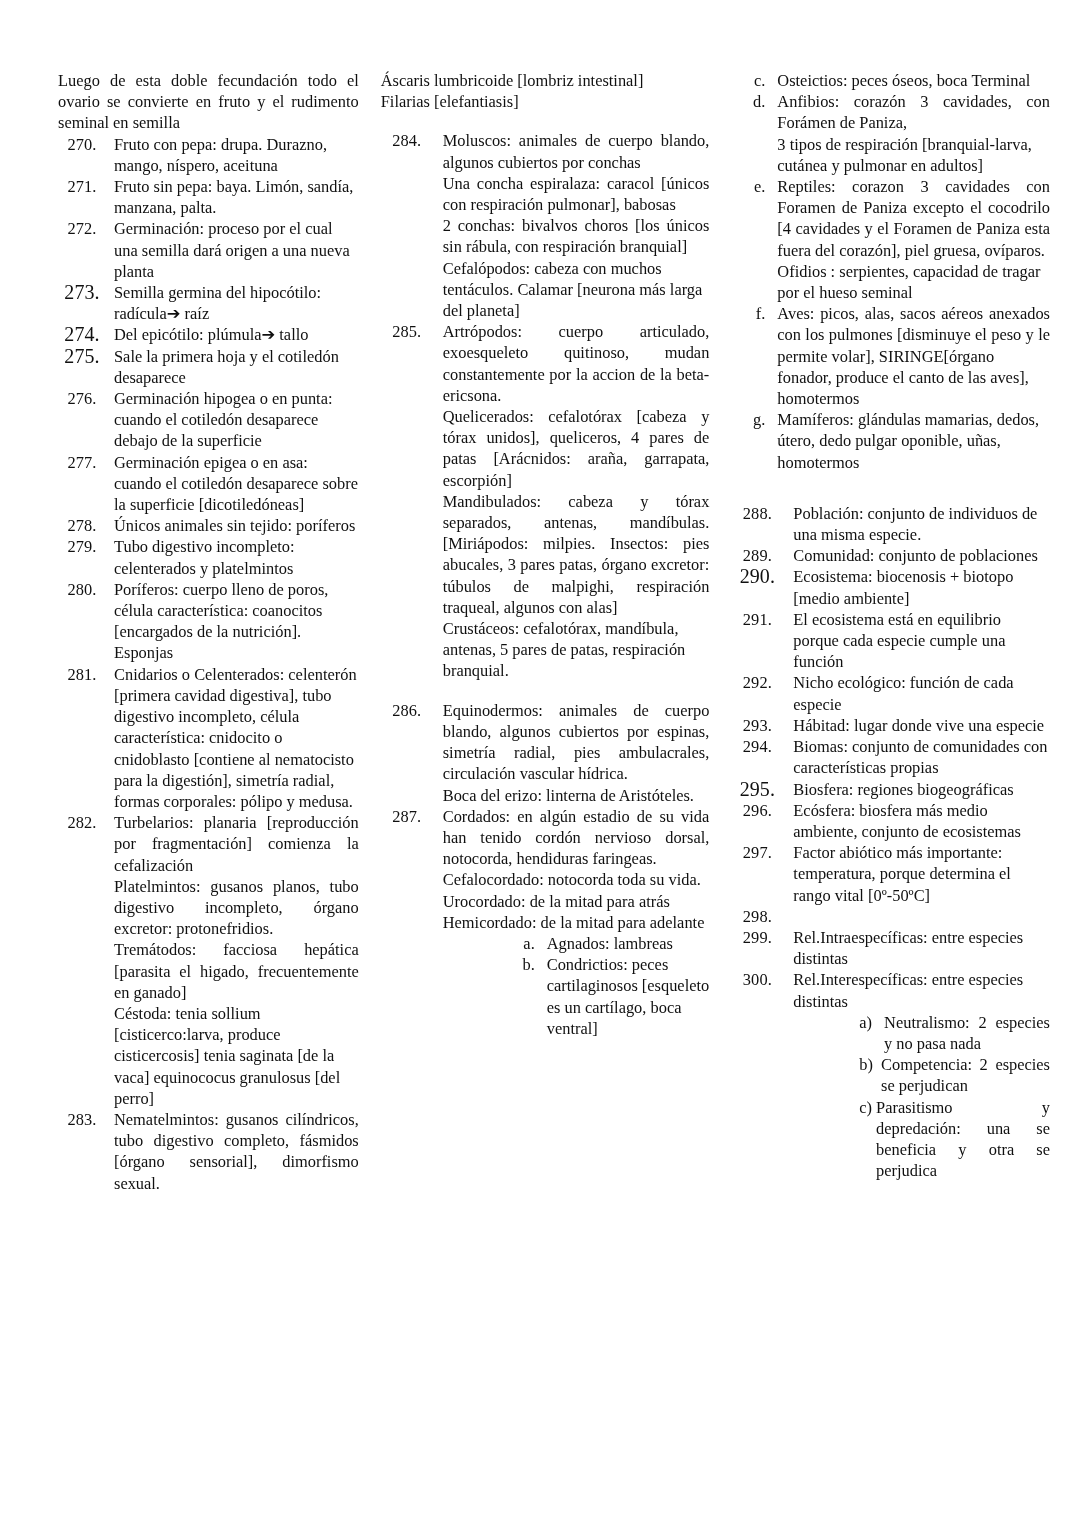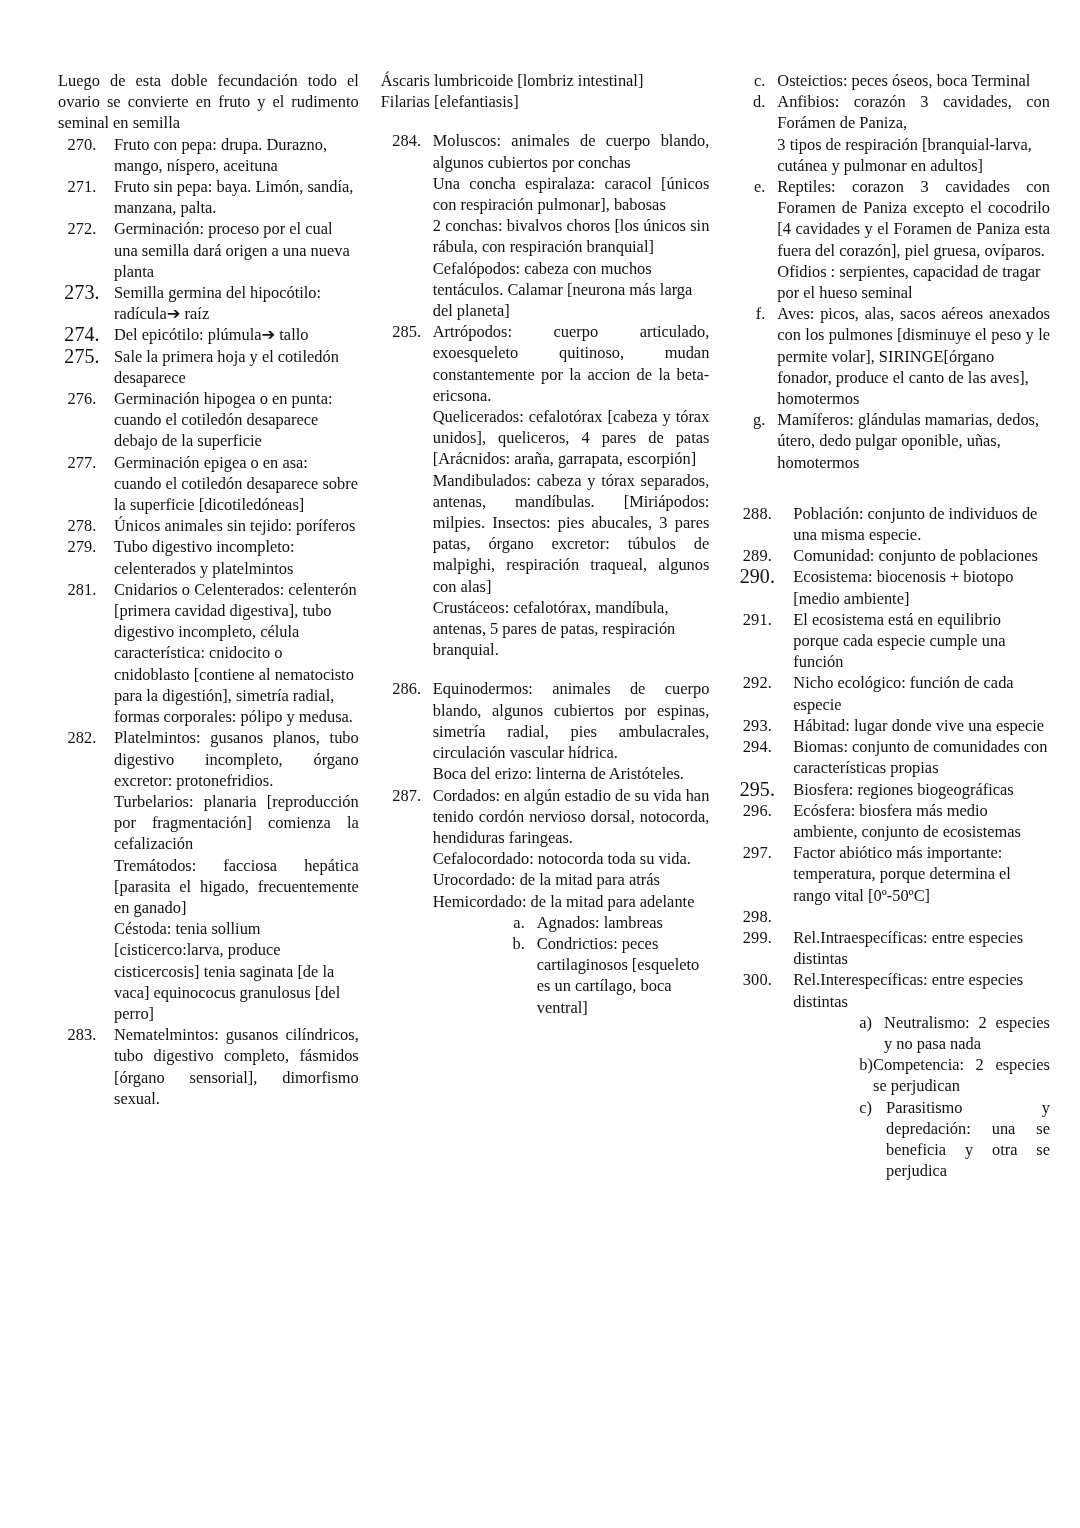--- a/index.html
+++ b/index.html
@@ -43,21 +43,21 @@
   }
   .num {
     flex: 0 0 auto;
     text-align: center;
     font-size: 16.4px;
     line-height: 21.2px;
     white-space: nowrap;
     letter-spacing: 0.1px;
   }
   .col-1 .num { width: 48px; padding-right: 8px; }
-  .col-2 .num { width: 52px; }
+  .col-2 .num { width: 52px; padding-right: 10px; }
   .col-3 .num { width: 52px; padding-right: 10px; }
 
   .num.big { font-size: 20px; line-height: 21.2px; }
 
   .body {
     flex: 1 1 auto;
     min-width: 0;
   }
   .p {
     font-size: 16.4px;
@@ -175,30 +175,36 @@
             <div class="p last">Únicos animales sin tejido: poríferos</div>
           </div>
         </div>
         <div class="row">
           <span class="num">279.</span>
           <div class="body">
             <div class="p last">Tubo digestivo incompleto: celenterados y platelmintos</div>
           </div>
         </div>
         <div class="row">
+          <span class="num">280.</span>
+          <div class="body">
+            <div class="p last">Poríferos: cuerpo lleno de poros, célula característica: coanocitos [encargados de la nutrición]. Esponjas</div>
+          </div>
+        </div>
+        <div class="row">
           <span class="num">281.</span>
           <div class="body">
             <div class="p last">Cnidarios o Celenterados: celenterón [primera cavidad digestiva], tubo digestivo incompleto, célula característica: cnidocito o cnidoblasto [contiene al nematocisto para la digestión], simetría radial, formas corporales: pólipo y medusa.</div>
           </div>
         </div>
         <div class="row">
           <span class="num">282.</span>
           <div class="body">
+            <div class="p">Turbelarios: planaria [reproducción por fragmentación] comienza la cefalización</div>
             <div class="p">Platelmintos: gusanos planos, tubo digestivo incompleto, órgano excretor: protonefridios.</div>
-            <div class="p">Turbelarios: planaria [reproducción por fragmentación] comienza la cefalización</div>
             <div class="p">Tremátodos: facciosa hepática [parasita el higado, frecuentemente en ganado]</div>
             <div class="p last">Céstoda: tenia sollium [cisticerco:larva, produce cisticercosis] tenia saginata [de la vaca] equinococus granulosus [del perro]</div>
           </div>
         </div>
         <div class="row">
           <span class="num">283.</span>
           <div class="body">
             <div class="p">Nematelmintos: gusanos cilíndricos, tubo digestivo completo, fásmidos [órgano sensorial], dimorfismo sexual.</div>
           </div>
         </div>
@@ -368,27 +374,27 @@
             <div class="sublist-indent-2">
               <div class="paren">
                 <span class="plabel">a)</span>
                 <div class="pbody" style="padding-left: 0px;">
                   <div class="p" style="text-indent: 0px; padding-left: 0px; margin-left: 12px;">Neutralismo: 2 especies y no pasa nada</div>
                 </div>
               </div>
               <div class="paren">
                 <span class="plabel">b)</span>
                 <div class="pbody" style="padding-left: 0px;">
-                  <div class="p" style="text-indent: 0px; padding-left: 0px; margin-left: 0px;">Competencia: 2 especies se perjudican</div>
+                  <div class="p" style="text-indent: 0px; padding-left: 0px; margin-left: 8px;">Competencia: 2 especies se perjudican</div>
                 </div>
               </div>
               <div class="paren">
                 <span class="plabel">c)</span>
                 <div class="pbody" style="padding-left: 0px;">
-                  <div class="p" style="text-indent: 0px; padding-left: 0px; margin-left: 14px;">Parasitismo y depredación: una se beneficia y otra se perjudica</div>
+                  <div class="p" style="text-indent: 0px; padding-left: 0px; margin-left: 4px;">Parasitismo y depredación: una se beneficia y otra se perjudica</div>
                 </div>
               </div>
             </div>
           </div>
         </div>
       </div>
   </div>
 </div>
 
 </body></html>

